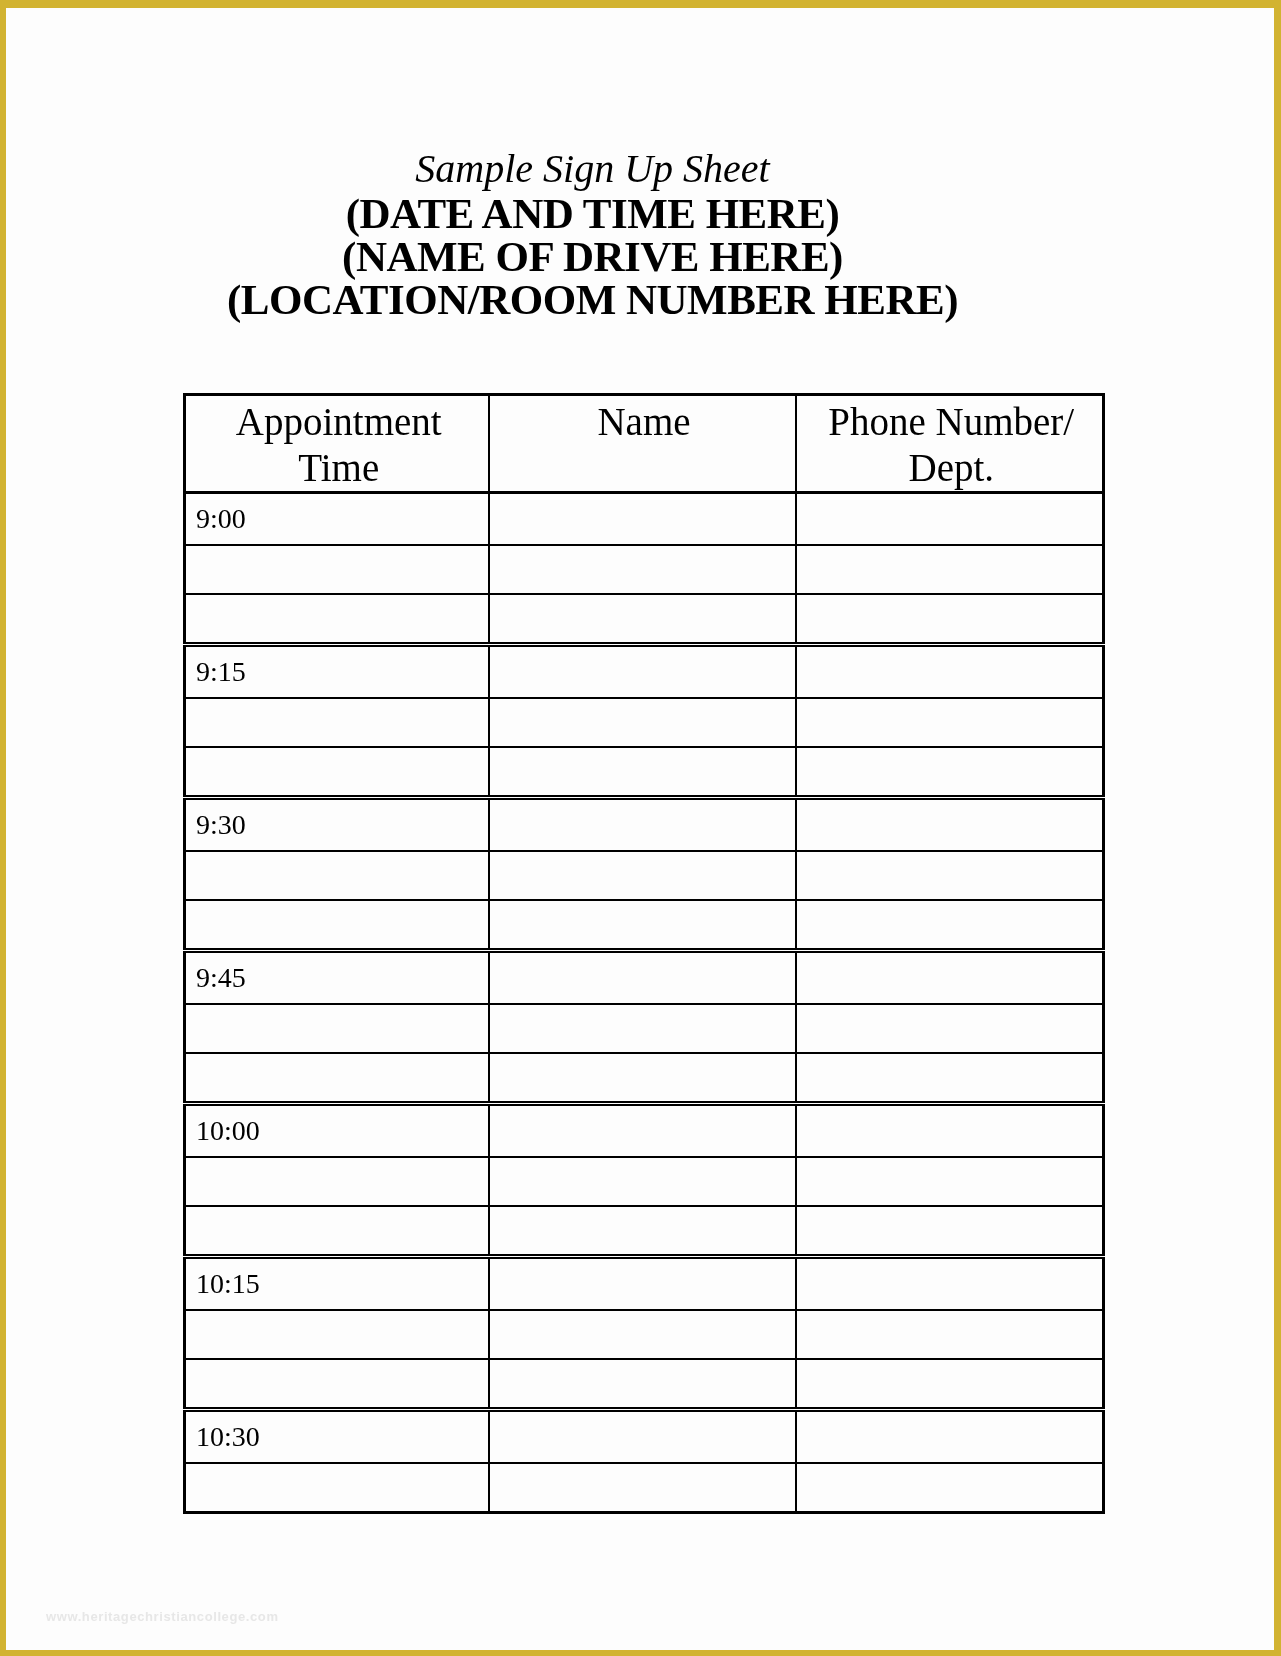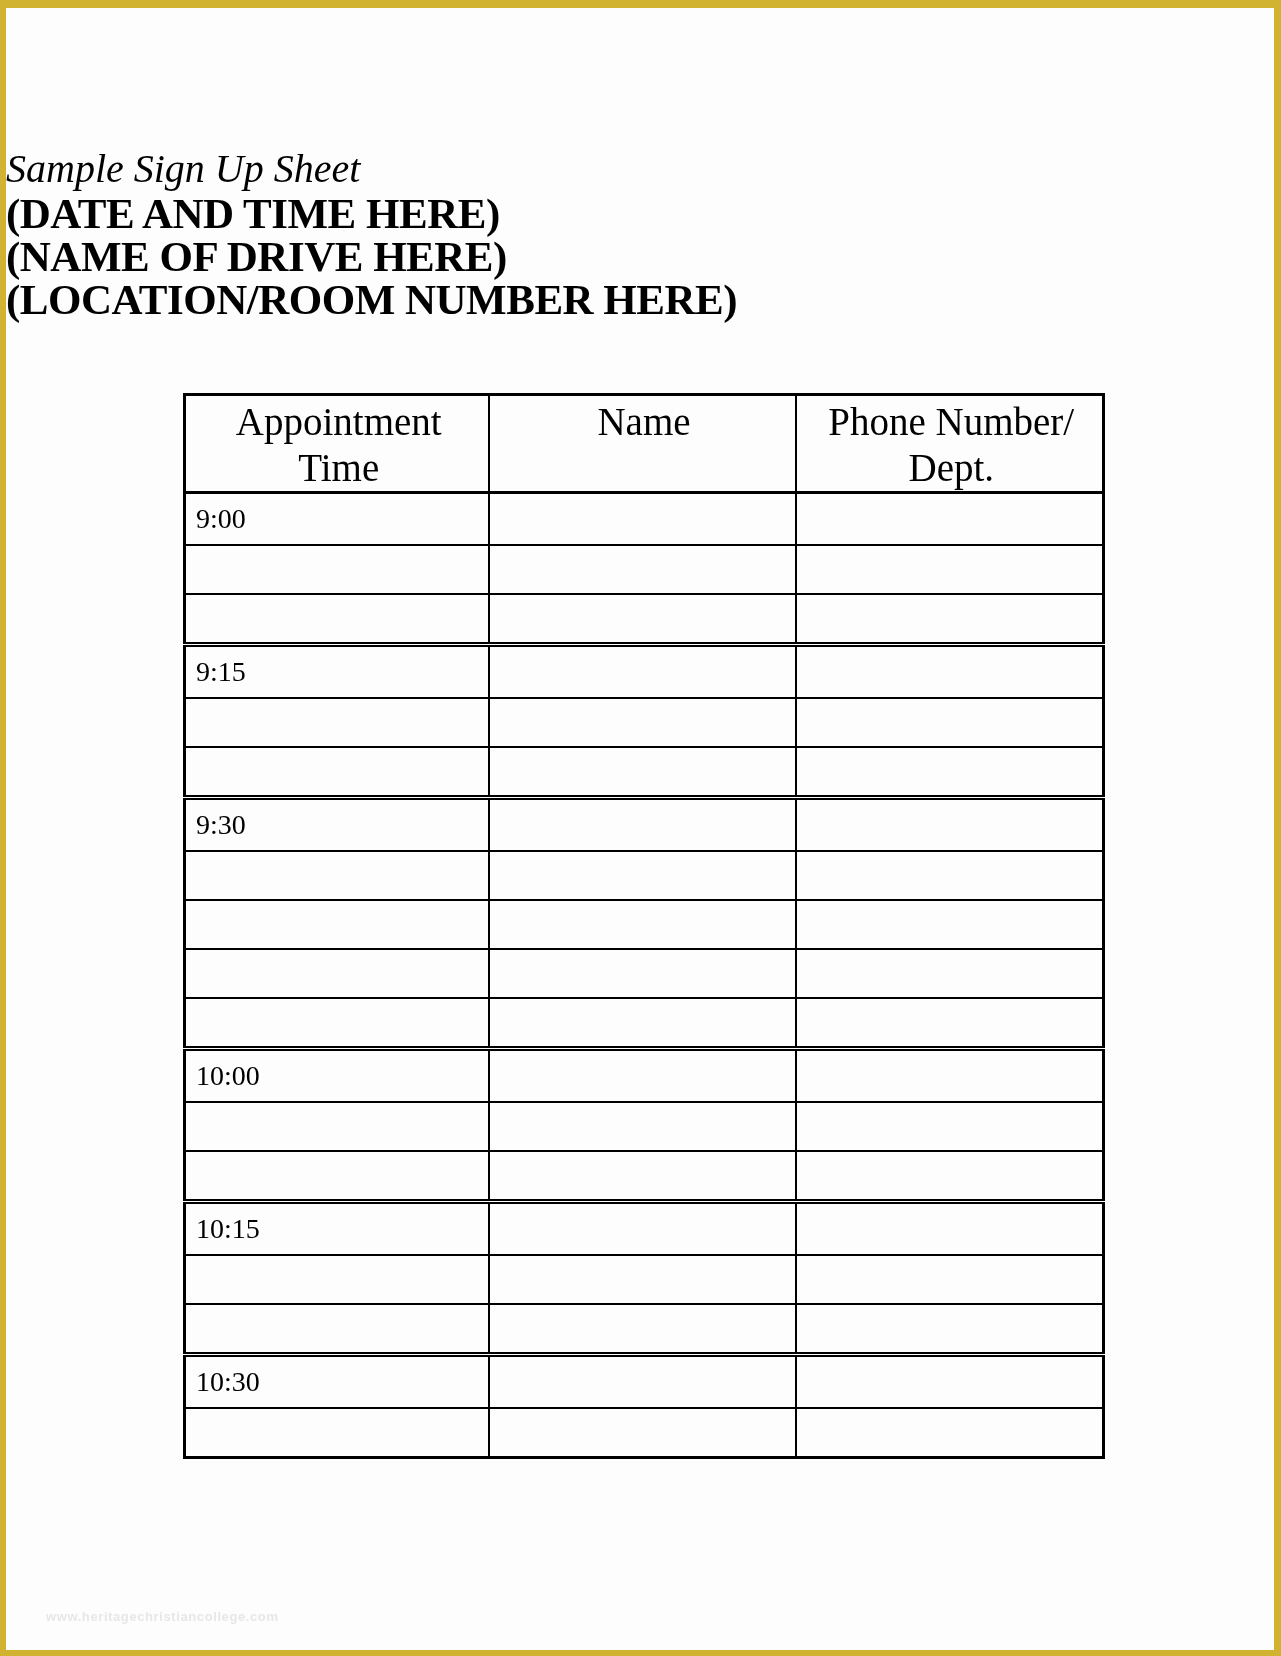--- a/index.html
+++ b/index.html
@@ -19,20 +19,21 @@
     border-style: solid;
     border-color: #d2b331;
     border-width: 8px 7px 6px 6px;
     overflow: hidden;
   }
   .heading {
     position: absolute;
     top: 138px;
     left: 0;
     width: 1173px;
+    text-align: center;
   }
   .heading .title {
     font-style: italic;
     font-size: 40px;
     line-height: 46px;
     font-weight: normal;
   }
   .heading .bold-line {
     font-weight: bold;
     font-size: 43px;
@@ -154,20 +155,25 @@
       <tr>
         <td class="time-cell"></td>
         <td></td>
         <td></td>
       </tr>
       <tr>
         <td class="time-cell"></td>
         <td></td>
         <td></td>
       </tr>
+      <tr class="group-start">
+        <td class="time-cell">9:45</td>
+        <td></td>
+        <td></td>
+      </tr>
       <tr>
         <td class="time-cell"></td>
         <td></td>
         <td></td>
       </tr>
       <tr>
         <td class="time-cell"></td>
         <td></td>
         <td></td>
       </tr>

